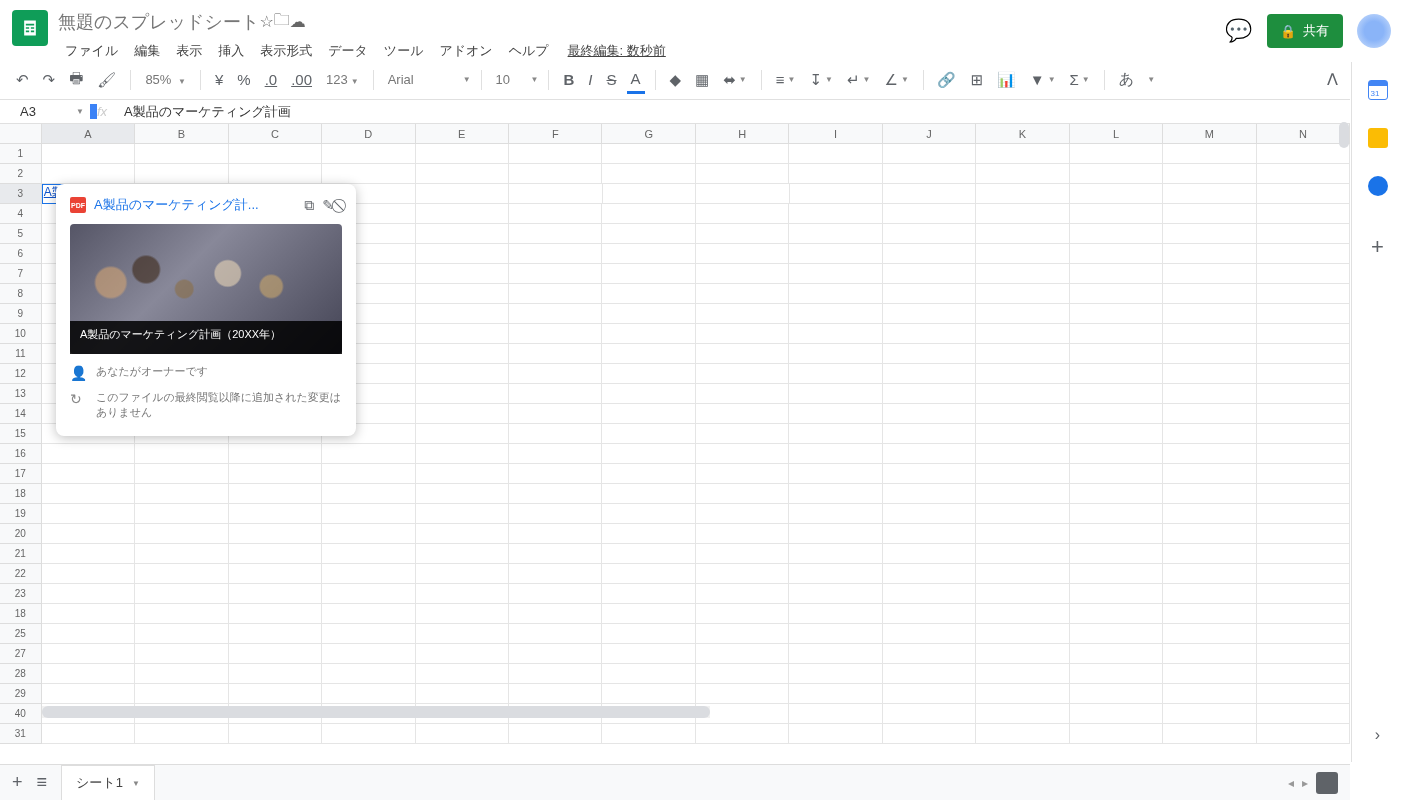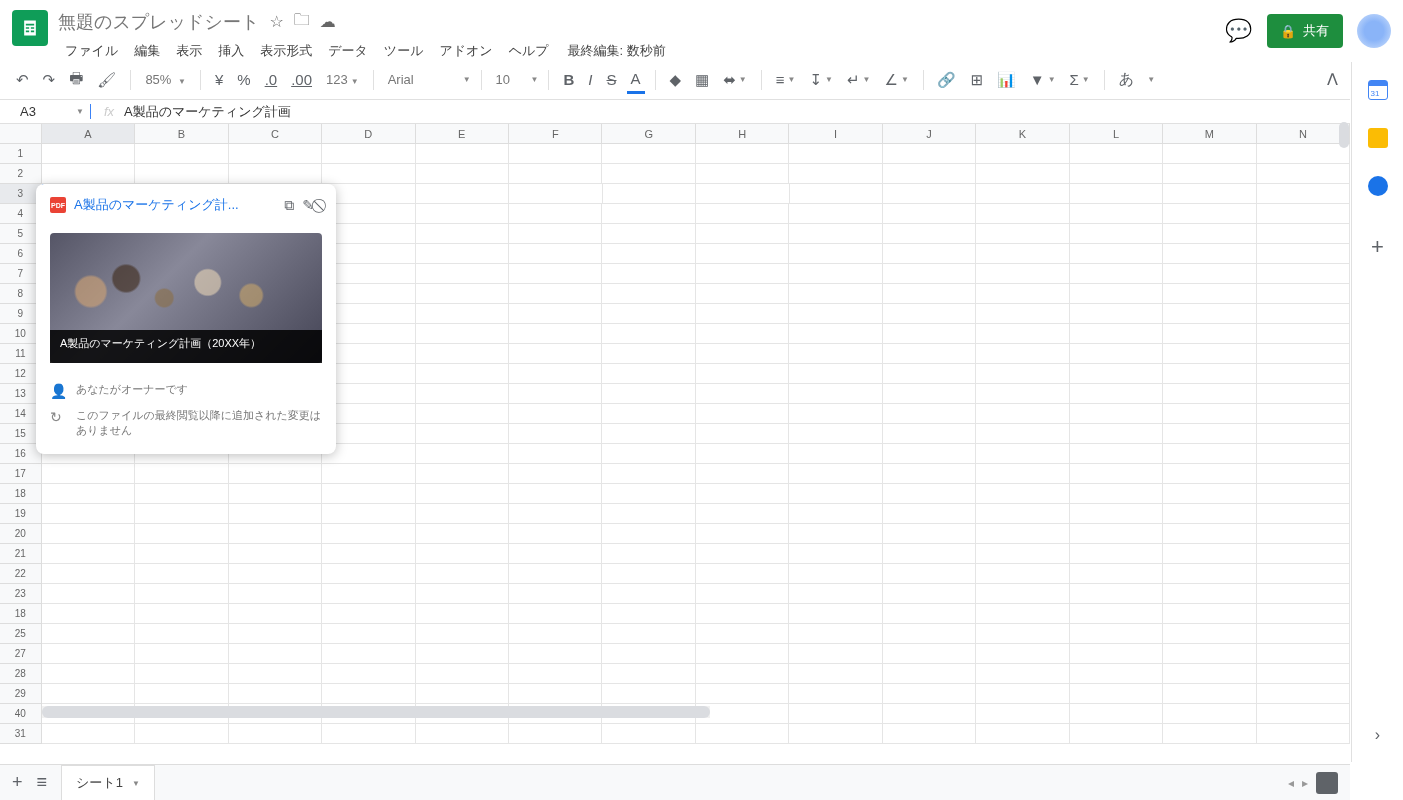--- a/index.html
+++ b/index.html
@@ -1,59 +1,59 @@
 <!DOCTYPE html>
 <html><head>
 <meta charset="utf-8">
 <style>
 * { margin:0; padding:0; box-sizing:border-box; font-family:Arial,sans-serif; }
 body { width:1403px; height:800px; background:#fff; overflow:hidden; position:relative; }
 .header { display:flex; align-items:flex-start; padding:8px 12px 0 12px; height:60px; }
 .logo { width:36px; height:36px; background:#0f9d58; border-radius:4px; display:flex; align-items:center; justify-content:center; margin-right:10px; margin-top:2px; }
 .logo svg { fill:#fff; }
 .title-area { flex:1; }
-.title-row { display:flex; align-items:center; gap:10px; }
+.title-row { display:flex; align-items:center; }
 .doc-title { font-size:18px; color:#777; }
 .title-icon { color:#666; font-size:16px; cursor:pointer; }
 .menu-row { display:flex; gap:2px; margin-top:4px; font-size:13px; color:#444; align-items:center; }
 .menu-item { padding:3px 7px; cursor:pointer; border-radius:3px; }
-.last-edit { margin-left:10px; color:#444; }
+.last-edit { margin-left:10px; text-decoration:underline; color:#444; }
 .header-right { display:flex; align-items:center; gap:14px; margin-top:6px; }
 .chat-icon { color:#5f6368; font-size:22px; cursor:pointer; }
 .share-btn { background:#1e8e3e; color:#fff; border:none; border-radius:4px; padding:8px 14px; font-size:13px; display:flex; align-items:center; gap:6px; cursor:pointer; }
 .avatar { width:34px; height:34px; border-radius:50%; background:radial-gradient(circle,#8ab4f8 40%,#d2e3fc 100%); cursor:pointer; }
 .toolbar { display:flex; align-items:center; padding:6px 12px; border-bottom:1px solid #e0e0e0; gap:6px; height:40px; width:1350px; }
 .tb-btn { color:#5f6368; padding:4px; cursor:pointer; font-size:15px; display:flex; align-items:center; }
 .tb-sep { width:1px; height:20px; background:#e0e0e0; margin:0 4px; }
 .tb-text { color:#777; font-size:13px; padding:2px 4px; }
 .dropdown-caret { font-size:8px; color:#888; margin-left:3px; }
 .tb-collapse { margin-left:auto; color:#5f6368; cursor:pointer; }
 .namebox-row { display:flex; align-items:center; border-bottom:1px solid #e0e0e0; height:24px; width:1350px; }
 .namebox { width:90px; font-size:13px; color:#333; padding-left:20px; display:flex; align-items:center; justify-content:space-between; padding-right:6px; }
-.fx { font-style:italic; color:#ccc; font-size:13px; width:24px; text-align:right; border-left:1px solid #3b82f6; }
+.fx { font-style:italic; color:#ccc; font-size:13px; width:24px; text-align:left; border-left:7px solid #3b82f6; }
 .formula-bar { flex:1; font-size:13px; color:#333; padding-left:10px; }
 .grid-area { position:relative; width:1350px; height:630px; overflow:hidden; }
 .col-headers { display:flex; height:20px; background:#f8f9fa; border-bottom:1px solid #ddd; }
 .corner { width:42px; border-right:1px solid #ddd; background:#f8f9fa; }
 .col-h { width:94px; text-align:center; font-size:11px; color:#666; border-right:1px solid #ddd; line-height:20px; }
 .col-h.sel { background:#e8eaed; }
 .rows { position:relative; }
 .row { display:flex; height:20px; }
 .row-h { width:42px; text-align:center; font-size:10px; color:#666; background:#f8f9fa; border-right:1px solid #ddd; border-bottom:1px solid #ddd; line-height:20px; }
 .row-h.sel { background:#e8eaed; }
 .cell { width:94px; height:20px; border-right:1px solid #e5e5e5; border-bottom:1px solid #e5e5e5; font-size:12px; padding:0 2px; overflow:hidden; white-space:nowrap; }
 .cell.active { outline:1.5px solid #1a73e8; outline-offset:-1px; z-index:2; position:relative; }
 .cell.link { color:#1155cc; text-decoration:underline; position:relative; overflow:visible; }
 .cell.link span { background:#fff; position:relative; z-index:1; }
-.hover-card { position:absolute; left:36px; top:60px; width:300px; background:#fff; border-radius:8px; box-shadow:0 2px 12px rgba(0,0,0,0.25); z-index:100; overflow:hidden; padding:12px 0 10px; }
+.hover-card { position:absolute; left:56px; top:60px; width:300px; background:#fff; border-radius:8px; box-shadow:0 2px 12px rgba(0,0,0,0.25); z-index:100; overflow:hidden; padding:12px 0 10px; }
 .hc-head { display:flex; align-items:center; padding:0 14px 10px; gap:8px; }
 .hc-pdf { width:16px; height:16px; background:#ea4335; color:#fff; font-size:7px; font-weight:bold; display:flex; align-items:center; justify-content:center; border-radius:2px; }
 .hc-title { flex:1; color:#1a73e8; font-size:13px; overflow:hidden; text-overflow:ellipsis; white-space:nowrap; }
 .hc-icon { color:#5f6368; cursor:pointer; font-size:14px; }
-.hc-img { margin:9px 14px; height:130px; background:linear-gradient(135deg,#556 0%,#889 40%,#667 70%,#445 100%); border-radius:4px; position:relative; display:flex; align-items:flex-end; }
+.hc-img { margin:0 14px; height:130px; background:linear-gradient(135deg,#556 0%,#889 40%,#667 70%,#445 100%); border-radius:4px; position:relative; display:flex; align-items:flex-end; }
 .hc-img-people { position:absolute; inset:0; background:
   radial-gradient(circle at 15% 45%,#d4a574 6%,transparent 7%),
   radial-gradient(circle at 28% 35%,#3d2817 6%,transparent 7%),
   radial-gradient(circle at 42% 50%,#8b6f47 5%,transparent 6%),
   radial-gradient(circle at 58% 38%,#e8d5b7 7%,transparent 8%),
   radial-gradient(circle at 74% 48%,#c9a66b 5%,transparent 6%); opacity:.6; }
 .hc-img-label { background:rgba(0,0,0,0.85); color:#fff; font-size:11px; width:100%; padding:6px 10px 12px; position:relative; z-index:1; }
 .hc-meta { padding:10px 14px 0; }
 .hc-meta-row { display:flex; gap:12px; font-size:11px; color:#777; margin-bottom:6px; line-height:1.4; }
 .hc-meta-icon { color:#888; font-size:14px; flex-shrink:0; width:14px; }

